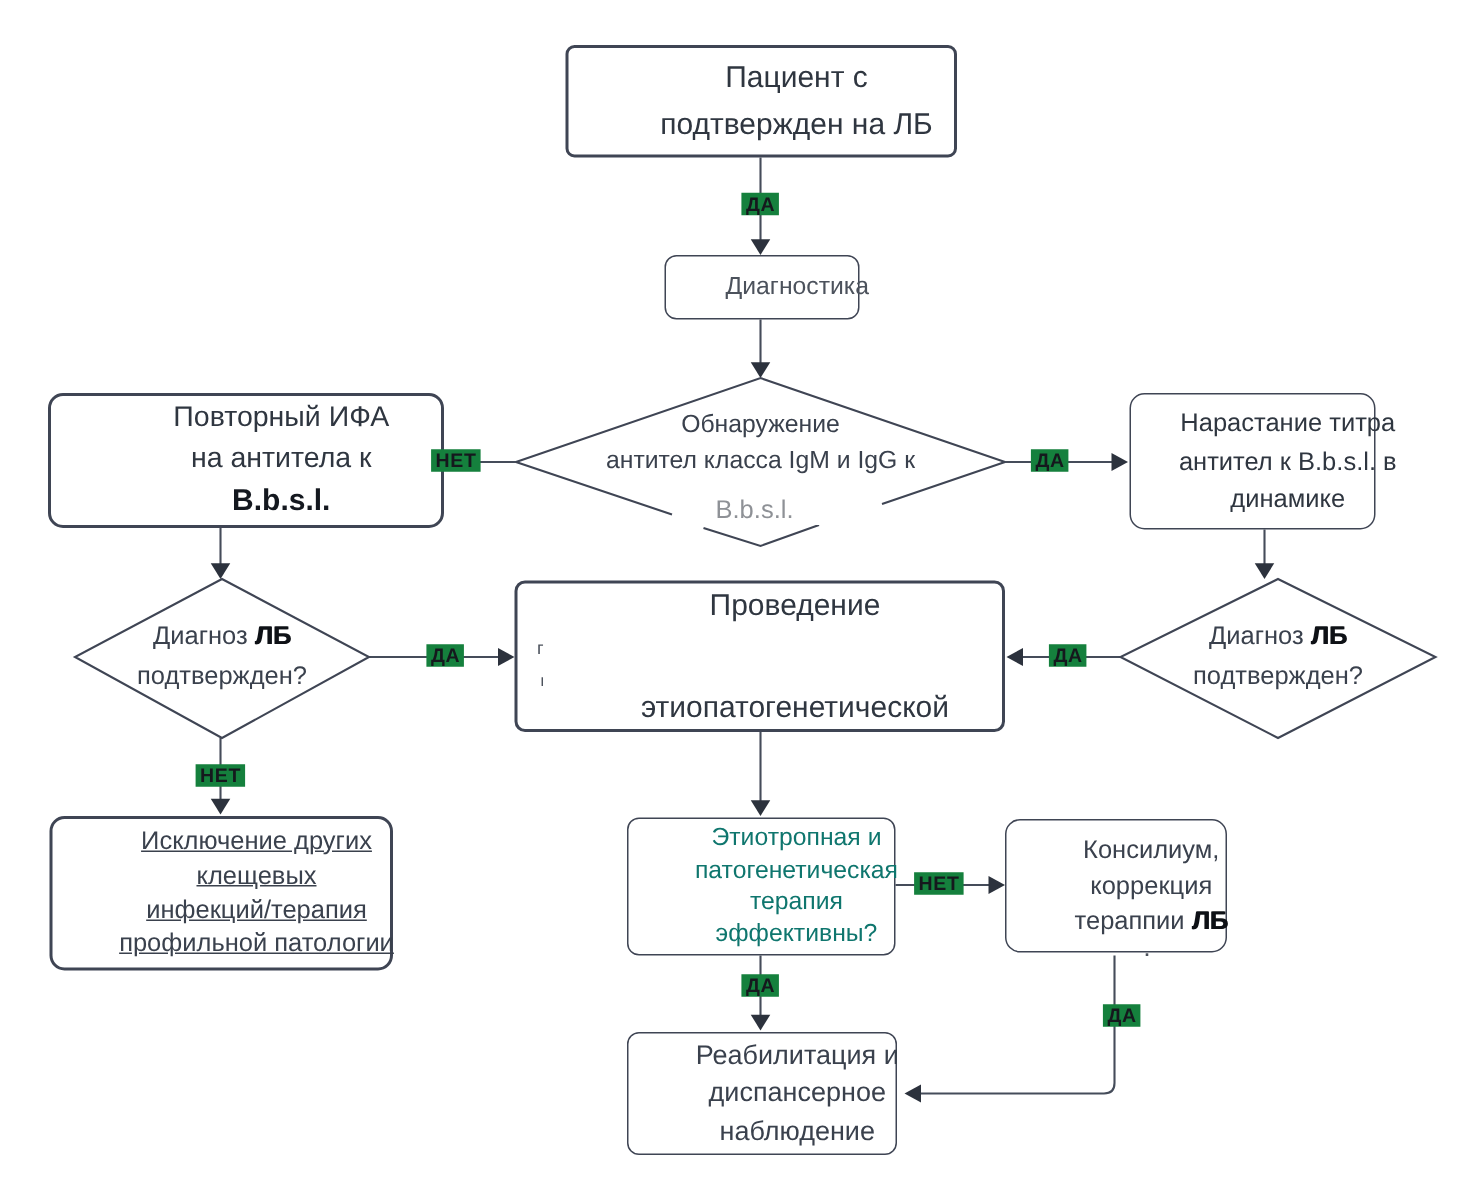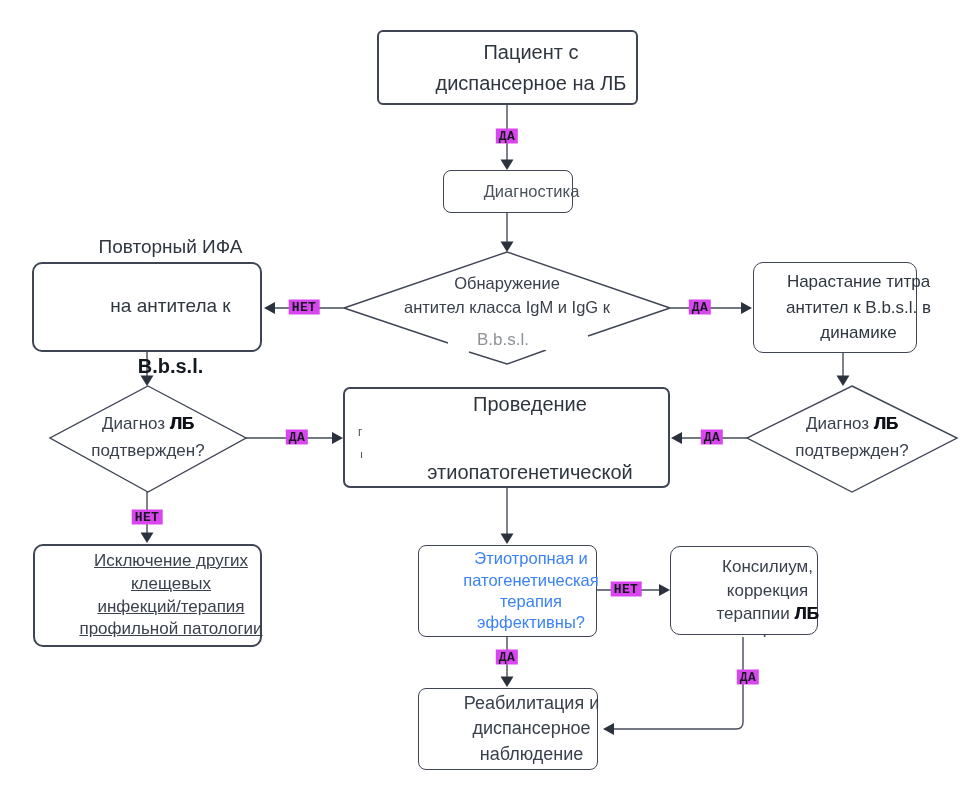--- a/index.html
+++ b/index.html
@@ -11,40 +11,40 @@
   .node{
     position:absolute;z-index:1;background:#ffffff;
     display:flex;flex-direction:column;align-items:center;justify-content:center;
     text-align:center;color:#2f3640;box-sizing:border-box;
   }
   .box{border:1.6px solid #3f4554;border-radius:9px;padding-left:47px;}
   .line{white-space:nowrap;}
   
   .n-patient{left:377px;top:30px;width:261px;height:75px;border-width:2px;border-radius:6px;font-size:20px;line-height:1.55;}
   .n-diagnostics{left:443px;top:170px;width:130px;height:43px;border-width:1.4px;border-radius:8px;font-size:16.5px;color:#4c525c;}
-  .n-elisa{left:32px;top:262px;width:230px;height:90px;border-width:2px;border-radius:10px;font-size:19px;line-height:1.4;gap:32px;}
+  .n-elisa{left:32px;top:262px;width:264px;height:90px;border-width:2px;border-radius:10px;font-size:19px;line-height:1.4;}
   .n-elisa .org{font-size:20px;font-weight:700;color:#14181f;}
   .n-titer{left:753px;top:262px;width:164px;height:91px;font-size:17px;line-height:1.5;border-radius:10px;}
   .n-center{left:343px;top:387px;width:327px;height:101px;border-width:2.2px;border-radius:7px;font-size:20px;line-height:1.5;gap:38px;}
   .n-exclusion{left:33px;top:544px;width:229px;height:103px;border-width:2px;border-radius:10px;font-size:17px;line-height:1.35;color:#3a414d;text-decoration:underline;}
-  .n-effective{left:418px;top:545px;width:179px;height:92px;font-size:16.5px;line-height:1.3;color:#3b82f6;border-radius:8px;}
+  .n-effective{left:418px;top:545px;width:179px;height:92px;font-size:16.5px;line-height:1.3;color:#0f766e;border-radius:8px;}
   .n-consilium{left:670px;top:546px;width:148px;height:89px;font-size:17px;line-height:1.4;color:#3a414d;border-radius:10px;}
   .n-rehab{left:418px;top:688px;width:180px;height:82px;font-size:18px;line-height:1.4;color:#3a414d;border-radius:8px;}
   
   .dtext{position:absolute;z-index:1;text-align:center;color:#3a414d;}
   .t-detect{left:367px;top:272px;width:280px;font-size:16.5px;line-height:1.45;}
   .t-detect-org{left:455px;top:330px;width:96px;font-size:17px;color:#8e9196;background:#ffffff;}
   .t-confirm-l{left:66px;top:410px;width:164px;font-size:17px;line-height:1.6;}
   .t-confirm-r{left:770px;top:410px;width:164px;font-size:17px;line-height:1.6;}
   .lb{font-weight:700;color:#0e1116;text-shadow:0.6px 0 0 #0e1116;}
   
   .edge-label{
     position:absolute;z-index:2;transform:translate(-50%,-50%);
-    font-size:13px;font-weight:700;color:#15181d;background:#d946ef;
-    padding:0 3px;letter-spacing:0.4px;white-space:nowrap;font-family:Liberation Mono, monospace;
+    font-size:13px;font-weight:700;color:#15181d;background:#15803d;
+    padding:0 3px;letter-spacing:0.4px;white-space:nowrap;
   }
   .lbl-yes-top{left:507px;top:136px;}
   .lbl-no-detect{left:304px;top:307px;}
   .lbl-yes-detect{left:700px;top:307px;}
   .lbl-yes-left{left:297px;top:437px;}
   .lbl-yes-right{left:712px;top:437px;}
   .lbl-no-left{left:147px;top:517px;}
   .lbl-no-effective{left:626px;top:589px;}
   .lbl-yes-effective{left:507px;top:657px;}
   .lbl-yes-consilium{left:748px;top:677px;}
@@ -92,21 +92,21 @@
     </g>
     <g stroke="#3f4554" stroke-width="1.4" fill="#ffffff">
       <path d="M344 308 L507 252 L670 308 M344 308 L448 343 M670 308 L588 336 M469 352 L507 364 L546 350" fill="none"></path>
       <polygon points="148,386 246,438 148,492 50,438"></polygon>
       <polygon points="852,386 957,438 852,492 747,438"></polygon>
     </g>
   </svg>
 
   <div class="node box n-patient">
     <div class="line">Пациент с</div>
-    <div class="line">диспансерное на ЛБ</div>
+    <div class="line">подтвержден на ЛБ</div>
   </div>
 
   <div class="node box n-diagnostics">
     <div class="line">Диагностика</div>
   </div>
 
   <div class="node box n-elisa">
     <div class="line">Повторный ИФА</div>
     <div class="line">на антитела к</div>
     <div class="line org">B.b.s.l.</div>

